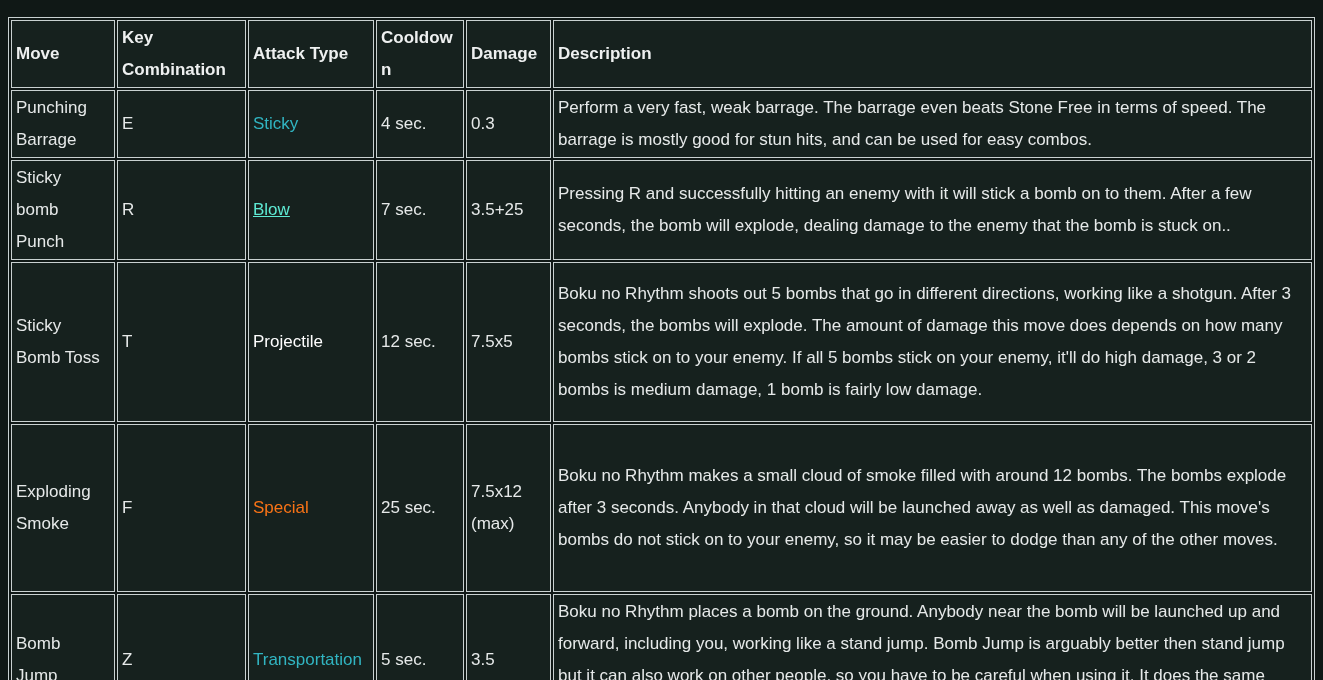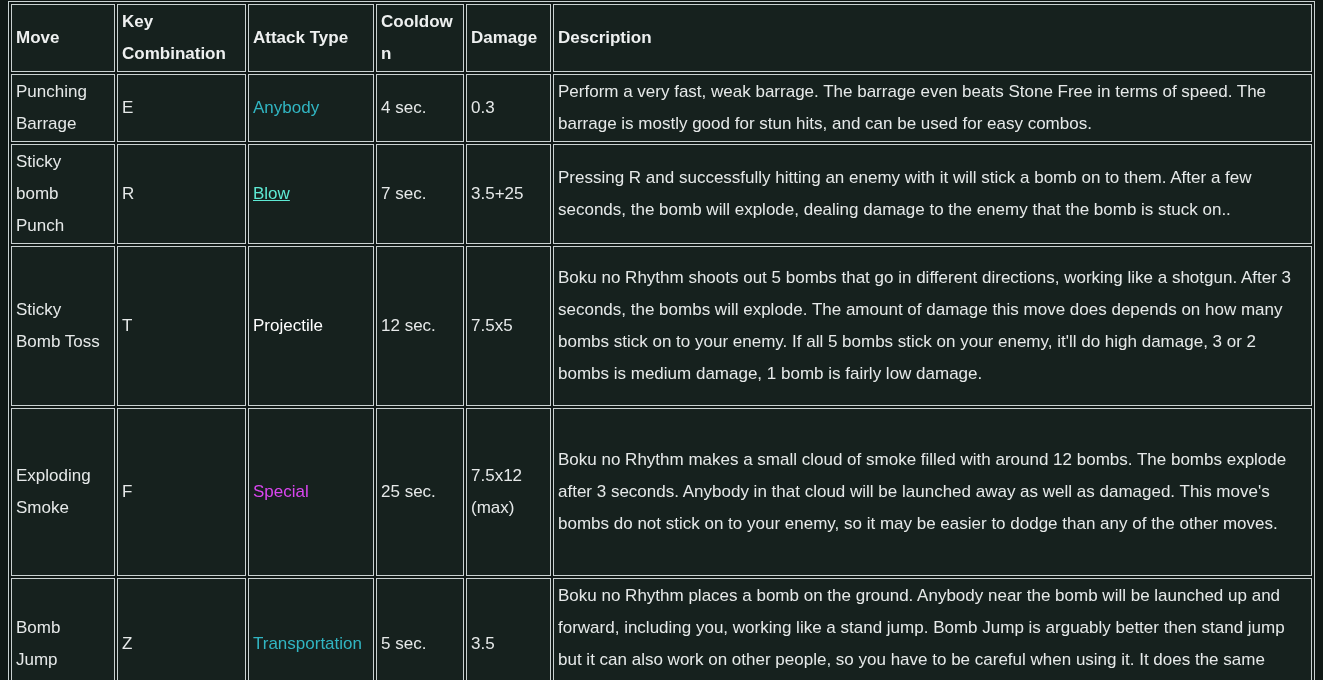--- a/index.html
+++ b/index.html
@@ -5,21 +5,21 @@
   html, body {
     margin: 0;
     padding: 0;
     background: #101816;
     font-family: "Liberation Sans", sans-serif;
   }
   .page {
     width: 1323px;
     height: 680px;
     box-sizing: border-box;
-    padding: 1px 8px;
+    padding: 17px 8px;
     background: #101816;
     overflow: hidden;
   }
   table.moves-table {
     width: 1307px;
     table-layout: fixed;
     border-collapse: separate;
     border-spacing: 2px;
     border: 1px solid #c9d1d1;
   }
@@ -81,21 +81,21 @@
           <th>Attack Type</th>
           <th>Cooldown</th>
           <th>Damage</th>
           <th>Description</th>
         </tr>
     </thead>
     <tbody>
         <tr>
           <td class="col-move">Punching Barrage</td>
           <td class="col-key">E</td>
-          <td class="col-attack-type"><a class="type-link" style="color: rgb(49, 181, 194);">Anybody</a></td>
+          <td class="col-attack-type"><a class="type-link" style="color: rgb(49, 181, 194);">Sticky</a></td>
           <td class="col-cooldown">4 sec.</td>
           <td class="col-damage">0.3</td>
           <td class="col-description">Perform a very fast, weak barrage. The barrage even beats Stone Free in terms of speed. The barrage is mostly good for stun hits, and can be used for easy combos.</td>
         </tr>
         <tr>
           <td class="col-move">Sticky bomb Punch</td>
           <td class="col-key">R</td>
           <td class="col-attack-type"><a class="type-link" style="color: #5eead4; text-decoration: underline;">Blow</a></td>
           <td class="col-cooldown">7 sec.</td>
           <td class="col-damage">3.5+25</td>
@@ -105,21 +105,21 @@
           <td class="col-move">Sticky Bomb Toss</td>
           <td class="col-key">T</td>
           <td class="col-attack-type"><a class="type-link" style="color: #ffffff;">Projectile</a></td>
           <td class="col-cooldown">12 sec.</td>
           <td class="col-damage">7.5x5</td>
           <td class="col-description">Boku no Rhythm shoots out 5 bombs that go in different directions, working like a shotgun. After 3 seconds, the bombs will explode. The amount of damage this move does depends on how many bombs stick on to your enemy. If all 5 bombs stick on your enemy, it'll do high damage, 3 or 2 bombs is medium damage, 1 bomb is fairly low damage.</td>
         </tr>
         <tr>
           <td class="col-move">Exploding Smoke</td>
           <td class="col-key">F</td>
-          <td class="col-attack-type"><a class="type-link" style="color: #d946ef; text-align: right;">Special</a></td>
+          <td class="col-attack-type"><a class="type-link" style="color: #f97316; text-align: right;">Special</a></td>
           <td class="col-cooldown">25 sec.</td>
           <td class="col-damage">7.5x12 (max)</td>
           <td class="col-description">Boku no Rhythm makes a small cloud of smoke filled with around 12 bombs. The bombs explode after 3 seconds. Anybody in that cloud will be launched away as well as damaged. This move's bombs do not stick on to your enemy, so it may be easier to dodge than any of the other moves.</td>
         </tr>
         <tr>
           <td class="col-move">Bomb Jump</td>
           <td class="col-key">Z</td>
           <td class="col-attack-type"><a class="type-link" style="color: rgb(49, 181, 194);">Transportation</a></td>
           <td class="col-cooldown">5 sec.</td>
           <td class="col-damage">3.5</td>

